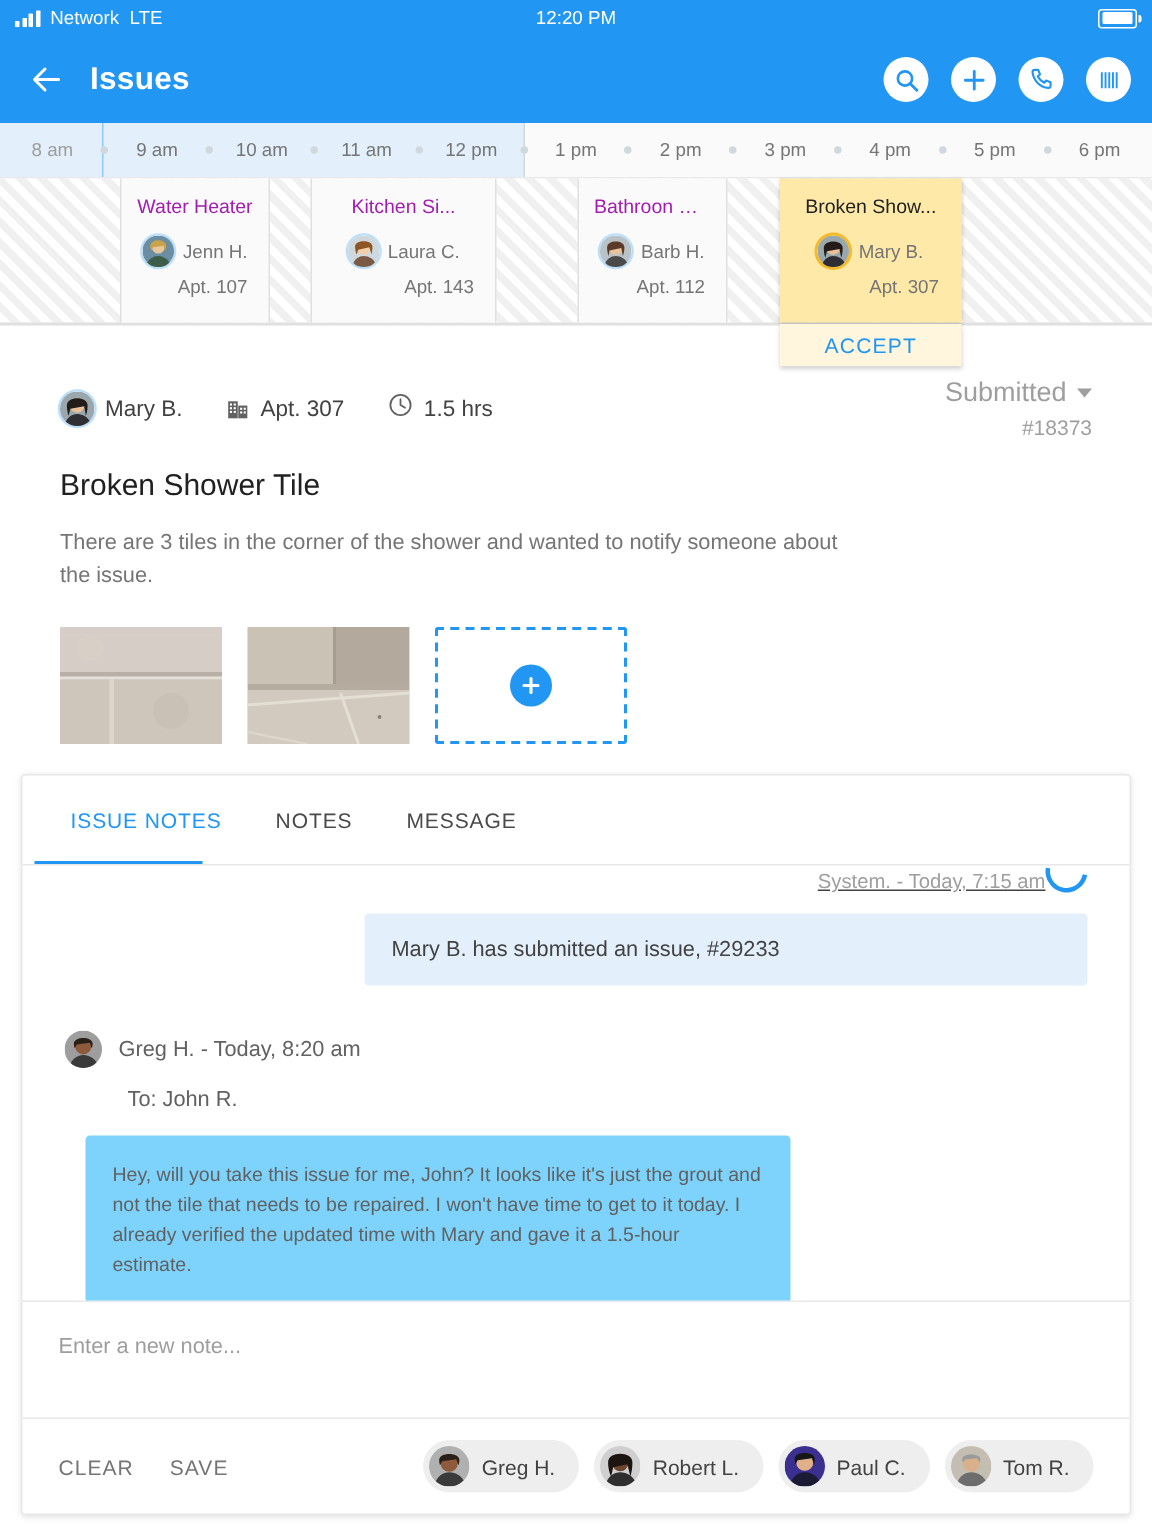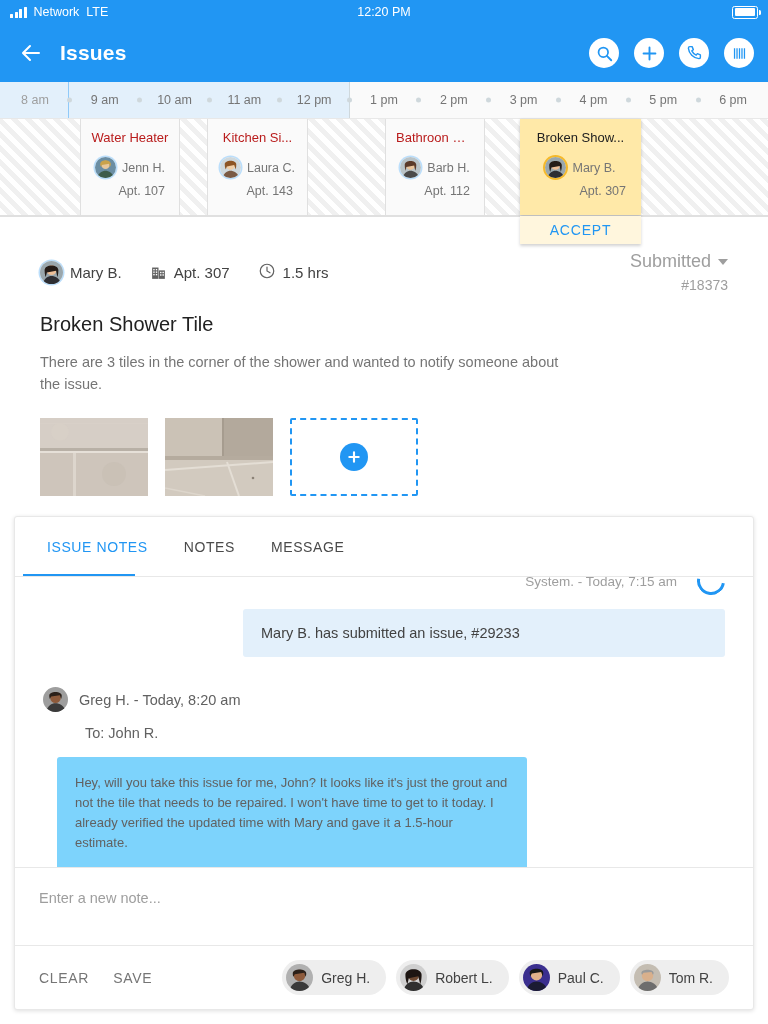--- a/index.html
+++ b/index.html
@@ -62,21 +62,21 @@
     position:relative;height:97px;
     background:
       repeating-linear-gradient(45deg,#ffffff 0 5px,#f0f0f0 5px 10px);
     border-bottom:1px solid #e0e0e0;
   }
   .ev{
     position:absolute;top:0;bottom:0;background:#fafafa;
     border-left:1px solid #e0e0e0;border-right:1px solid #e0e0e0;
     padding:11px 10px 0;text-align:center;overflow:visible;
   }
-  .ev .t{font-size:13px;color:#b91c1c;white-space:nowrap;overflow:hidden;text-overflow:ellipsis;}
+  .ev .t{font-size:13px;color:#a21caf;white-space:nowrap;overflow:hidden;text-overflow:ellipsis;}
   .ev .who{display:flex;align-items:center;justify-content:center;gap:6px;margin-top:12px;}
   .ev .who span{font-size:12.5px;color:#757575;}
   .ev .apt{font-size:12.5px;color:#757575;margin-top:6px;text-align:right;padding-right:4px;}
   .ev.sel{background:#ffe9a8;border-color:#ffe9a8;z-index:3;box-shadow:0 1px 3px rgba(0,0,0,.22);}
   .ev.sel .t{color:#212121;}
   .accept{
     position:absolute;left:-1px;right:-1px;top:97px;height:28px;background:#fff6dd;
     display:flex;align-items:center;justify-content:center;
     color:#2196f3;font-size:14px;letter-spacing:.8px;cursor:pointer;
     box-shadow:0 2px 3px rgba(0,0,0,.18);
@@ -113,21 +113,21 @@
   .card{
     position:absolute;left:14px;right:14px;top:516px;bottom:14px;background:#fff;
     border:1px solid #e8e8e8;border-radius:3px;box-shadow:0 1px 4px rgba(0,0,0,.13);
     display:flex;flex-direction:column;overflow:hidden;
   }
   .tabs{display:flex;height:60px;align-items:center;padding:0 0 0 14px;border-bottom:1px solid #e8e8e8;position:relative;flex:0 0 auto;}
   .tab{font-size:14px;letter-spacing:.6px;color:#4a4a4a;padding:0 18px;cursor:pointer;height:100%;display:flex;align-items:center;}
   .tab.active{color:#2196f3;}
   .tab.active:after{content:"";position:absolute;left:8px;bottom:0;width:112px;height:2.5px;background:#2196f3;}
   .thread{flex:1 1 auto;overflow:hidden;position:relative;padding:0 28px;}
-  .sys-row{display:flex;align-items:center;justify-content:flex-end;gap:20px;margin-top:-10px;}
+  .sys-row{display:flex;align-items:flex-end;justify-content:flex-end;gap:0;margin-top:-10px;text-decoration:underline;}
   .sys-row .lbl{font-size:13.5px;color:#9e9e9e;}
   .spin{width:28px;height:28px;border:3px solid #2196f3;border-radius:50%;border-top-color:transparent;border-right-color:transparent;transform:rotate(-35deg);flex:0 0 auto;}
   .bubble-sys{
     margin:14px 0 0 auto;width:482px;background:#e3f0fb;border-radius:3px;
     padding:16px 18px;font-size:14.5px;color:#424242;
   }
   .note{margin-top:30px;}
   .note-head{display:flex;align-items:center;gap:11px;}
   .note-head .nm{font-size:14.5px;color:#616161;}
   .note-to{font-size:14.5px;color:#616161;margin:13px 0 0 42px;}
@@ -233,21 +233,21 @@
               <circle cx="20" cy="15" r="8" fill="#e8c79a"></circle>
               <path d="M4 40c2-10 10-14 16-14s14 4 16 14z" fill="#3e5c4a"></path>
               <path d="M10 12c2-8 18-8 20 0 1 5-2 7-2 7l-1-6-14 2-1 4s-3-2-2-7z" fill="#c9a24a"></path>
             </svg>
         </span>
         <span>Jenn H.</span>
       </div>
       <div class="apt">Apt. 107</div>
     </div>
 
-    <div class="ev" style="left:207px;width:101px;">
+    <div class="ev" style="left:207px;width:124px;">
       <div class="t">Kitchen Si...</div>
       <div class="who">
         <span class="av ring" style="width:21px;height:21px">
           <svg viewBox="0 0 40 40">
               <rect width="40" height="40" fill="#cfd8dc"></rect>
               <circle cx="20" cy="16" r="8.5" fill="#f0cfa8"></circle>
               <path d="M5 40c2-10 9-14 15-14s15 4 16 14z" fill="#7a5a44"></path>
               <path d="M9 14c0-9 22-9 22 0 0 6-1 10-1 10l-3-9-14 3-2 6s-2-4-2-10z" fill="#8d5524"></path>
             </svg>
         </span>

